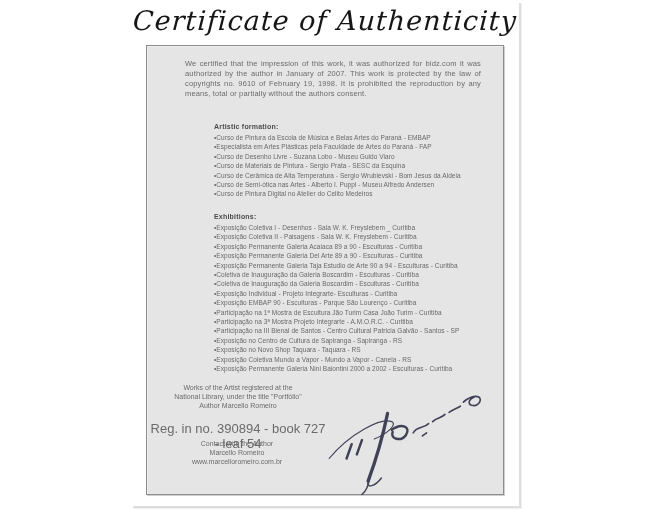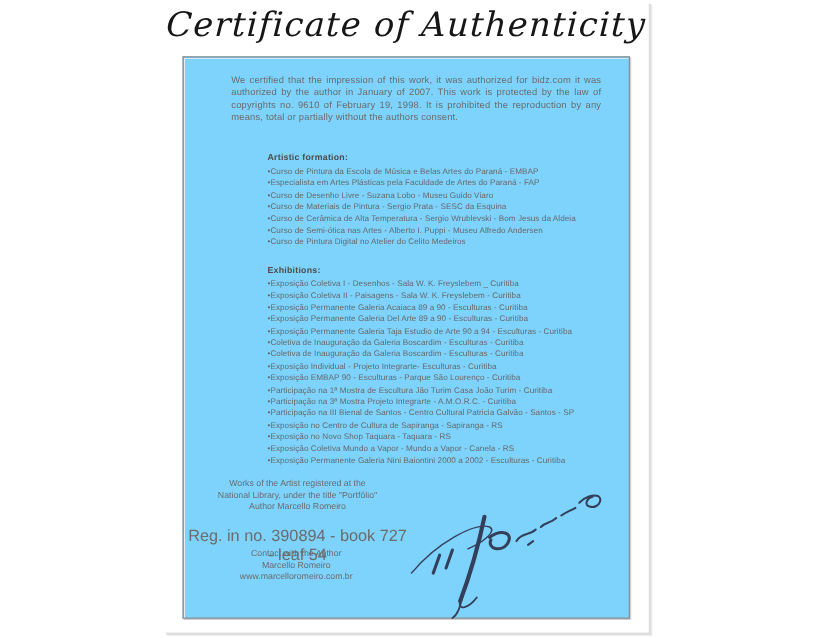--- a/index.html
+++ b/index.html
@@ -3,21 +3,21 @@
 <meta charset="utf-8">
 <style>
   html,body{margin:0;padding:0;background:#ffffff;width:672px;height:510px;overflow:hidden;
     font-family:"Liberation Sans",sans-serif;}
   .sheet{position:absolute;left:131px;top:1px;width:388px;height:505px;background:#fff;
     box-shadow:2px 2px 0 #dedede,3px 3px 0 #efefef;}
   .title{position:absolute;top:4px;left:0;width:100%;text-align:center;
     font-family:"DejaVu Serif",serif;font-style:italic;font-size:27px;color:#161616;
     letter-spacing:1px;transform:skewX(-3deg);white-space:nowrap;}
   .box{position:absolute;left:15px;top:44px;width:356px;height:448px;
-    border:1.5px solid #8e8e8e;box-shadow:1px 1px 0 #cfcfcf, inset 1px 1px 0 #ededed;background:#7dd3fc;}
+    border:1.5px solid #8e8e8e;box-shadow:1px 1px 0 #cfcfcf, inset 1px 1px 0 #ededed;background:#e5e5e5;}
   .intro{position:absolute;left:38px;top:13px;width:296px;font-size:7.5px;line-height:10px;
     color:#6b6b6b;text-align:justify;letter-spacing:.15px;}
   .section{position:absolute;left:67px;}
   .sec-formation{top:77px;}
   .sec-exhibitions{top:167px;}
   .sec-heading{font-size:7px;font-weight:bold;color:#4c4c4c;margin:0 0 3px 0;letter-spacing:.2px;}
   .list-line{font-size:6.5px;line-height:9.4px;color:#686868;white-space:nowrap;letter-spacing:.05px;}
   .centered{position:absolute;text-align:center;color:#6b6b6b;}
   .works{left:0;top:337px;width:182px;font-size:7px;line-height:9.2px;}
   .regline{left:0;top:375px;width:182px;font-size:13px;}

